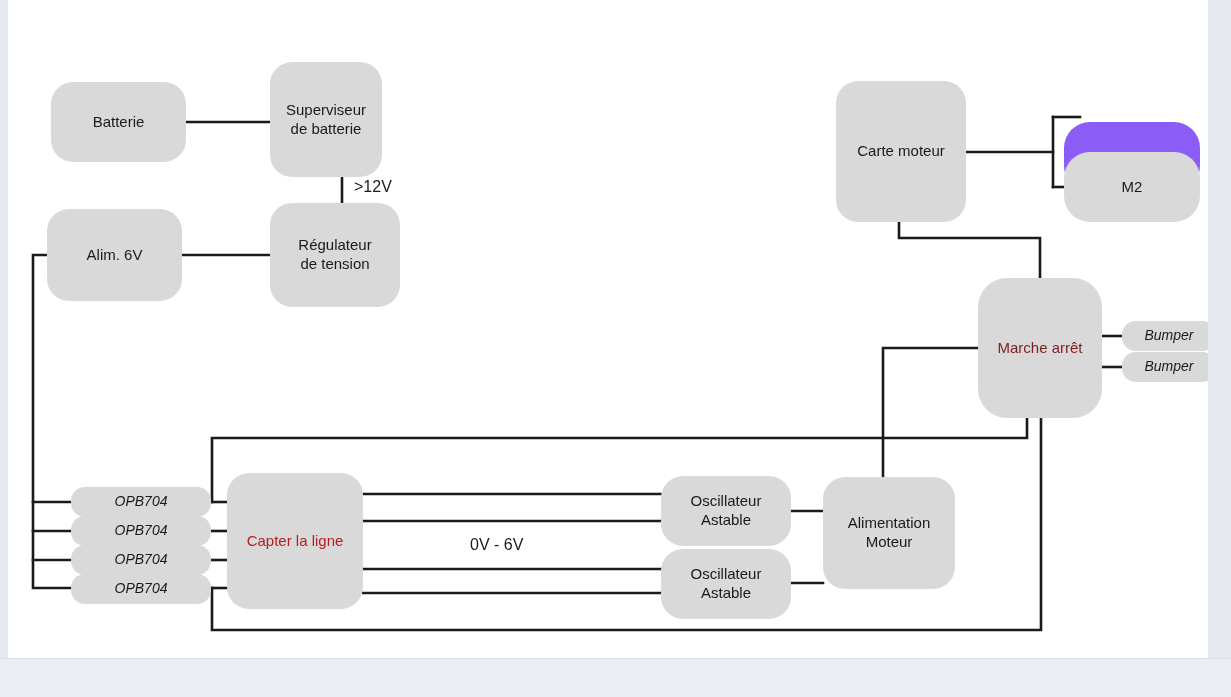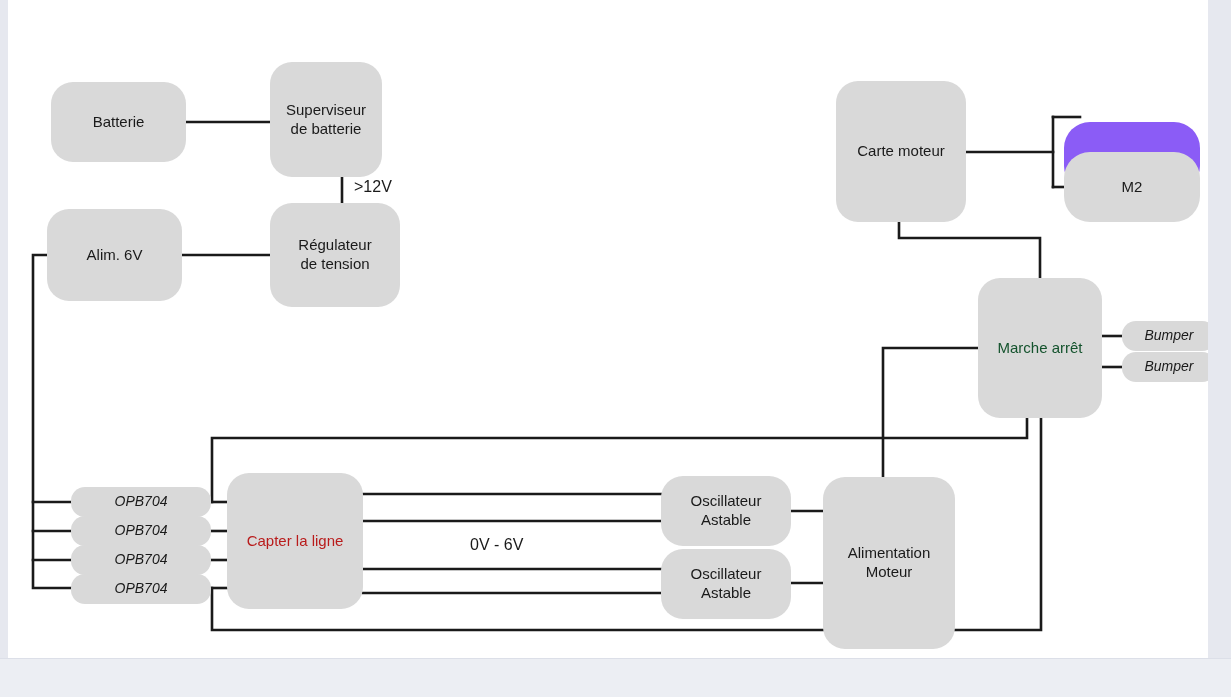--- a/index.html
+++ b/index.html
@@ -108,33 +108,33 @@
     <div id="nodes-layer">
         <div class="node big" style="left: 43px; top: 82px; width: 135px; height: 80px; background: rgb(217, 217, 217); color: rgb(26, 26, 26);">Batterie</div>
         <div class="node big" style="left: 262px; top: 62px; width: 112px; height: 115px; background: rgb(217, 217, 217); color: rgb(26, 26, 26);">Superviseur
 de batterie</div>
         <div class="node big" style="left: 39px; top: 209px; width: 135px; height: 92px; background: rgb(217, 217, 217); color: rgb(26, 26, 26);">Alim. 6V</div>
         <div class="node big" style="left: 262px; top: 203px; width: 130px; height: 104px; background: rgb(217, 217, 217); color: rgb(26, 26, 26); text-align: center;">Régulateur
 de tension</div>
         <div class="node big" style="left: 828px; top: 81px; width: 130px; height: 141px; background: rgb(217, 217, 217); color: rgb(26, 26, 26);">Carte moteur</div>
         <div class="node pill" style="left: 1056px; top: 82px; width: 136px; height: 70px; background: #8b5cf6; color: rgb(26, 26, 26); margin-top: 40px;">M1</div>
         <div class="node pill" style="left: 1056px; top: 152px; width: 136px; height: 70px; background: rgb(217, 217, 217); color: rgb(26, 26, 26);">M2</div>
-        <div class="node big" style="left: 970px; top: 278px; width: 124px; height: 140px; background: rgb(217, 217, 217); color: #14532d;">Marche arrêt</div>
+        <div class="node big" style="left: 970px; top: 278px; width: 124px; height: 140px; background: rgb(217, 217, 217); color: #7f1d1d; border-radius: 29px;">Marche arrêt</div>
         <div class="node small" style="left: 1114px; top: 321px; width: 94px; height: 30px; background: rgb(217, 217, 217); color: rgb(26, 26, 26);">Bumper</div>
         <div class="node small" style="left: 1114px; top: 352px; width: 94px; height: 30px; background: rgb(217, 217, 217); color: rgb(26, 26, 26);">Bumper</div>
         <div class="node small" style="left: 63px; top: 487px; width: 140px; height: 30px; background: rgb(217, 217, 217); color: rgb(26, 26, 26);">OPB704</div>
         <div class="node small" style="left: 63px; top: 516px; width: 140px; height: 30px; background: rgb(217, 217, 217); color: rgb(26, 26, 26);">OPB704</div>
         <div class="node small" style="left: 63px; top: 545px; width: 140px; height: 30px; background: rgb(217, 217, 217); color: rgb(26, 26, 26);">OPB704</div>
         <div class="node small" style="left: 63px; top: 574px; width: 140px; height: 30px; background: rgb(217, 217, 217); color: rgb(26, 26, 26);">OPB704</div>
         <div class="node big" style="left: 219px; top: 473px; width: 136px; height: 136px; background: rgb(217, 217, 217); color: #b91c1c;">Capter la ligne</div>
         <div class="node big" style="left: 653px; top: 476px; width: 130px; height: 70px; background: rgb(217, 217, 217); color: rgb(26, 26, 26);">Oscillateur
 Astable</div>
         <div class="node big" style="left: 653px; top: 549px; width: 130px; height: 70px; background: rgb(217, 217, 217); color: rgb(26, 26, 26);">Oscillateur
 Astable</div>
-        <div class="node big" style="left: 815px; top: 477px; width: 132px; height: 172px; background: rgb(217, 217, 217); color: rgb(26, 26, 26);">Alimentation
+        <div class="node big" style="left: 815px; top: 477px; width: 132px; height: 112px; background: rgb(217, 217, 217); color: rgb(26, 26, 26);">Alimentation
 Moteur</div>
       </div>
     <div id="labels-layer">
         <div class="wire-label" style="left: 346px; top: 178px;">&gt;12V</div>
         <div class="wire-label" style="left: 462px; top: 536px;">0V - 6V</div>
       </div>
   </div>
 </div>
 
 </body></html>

